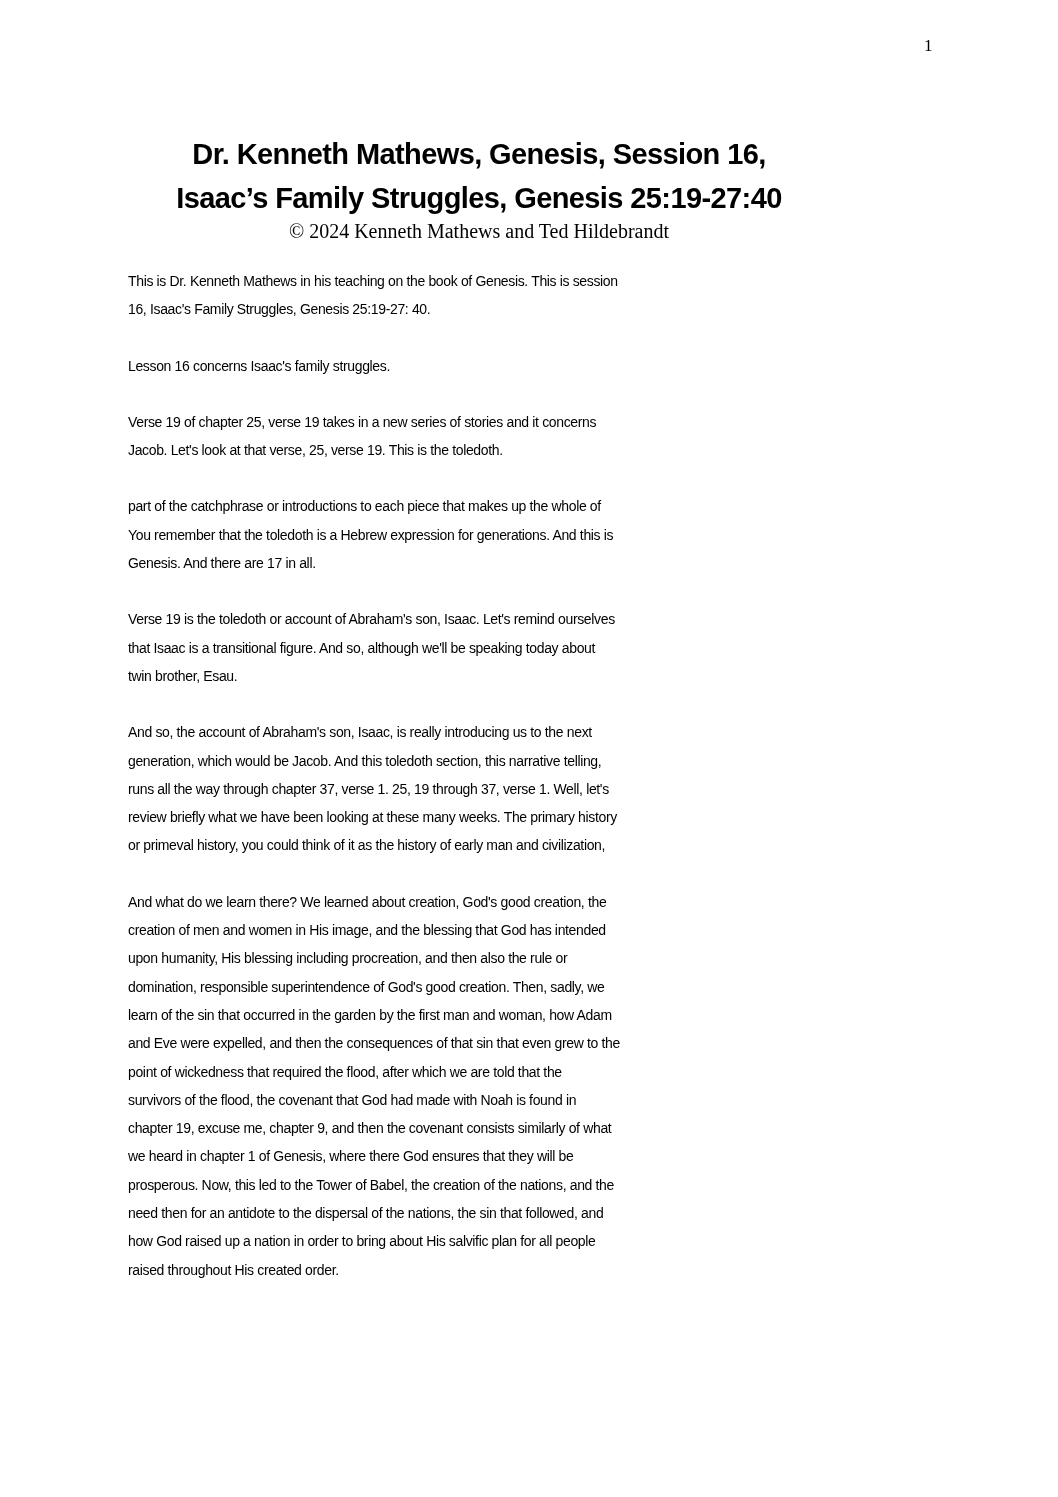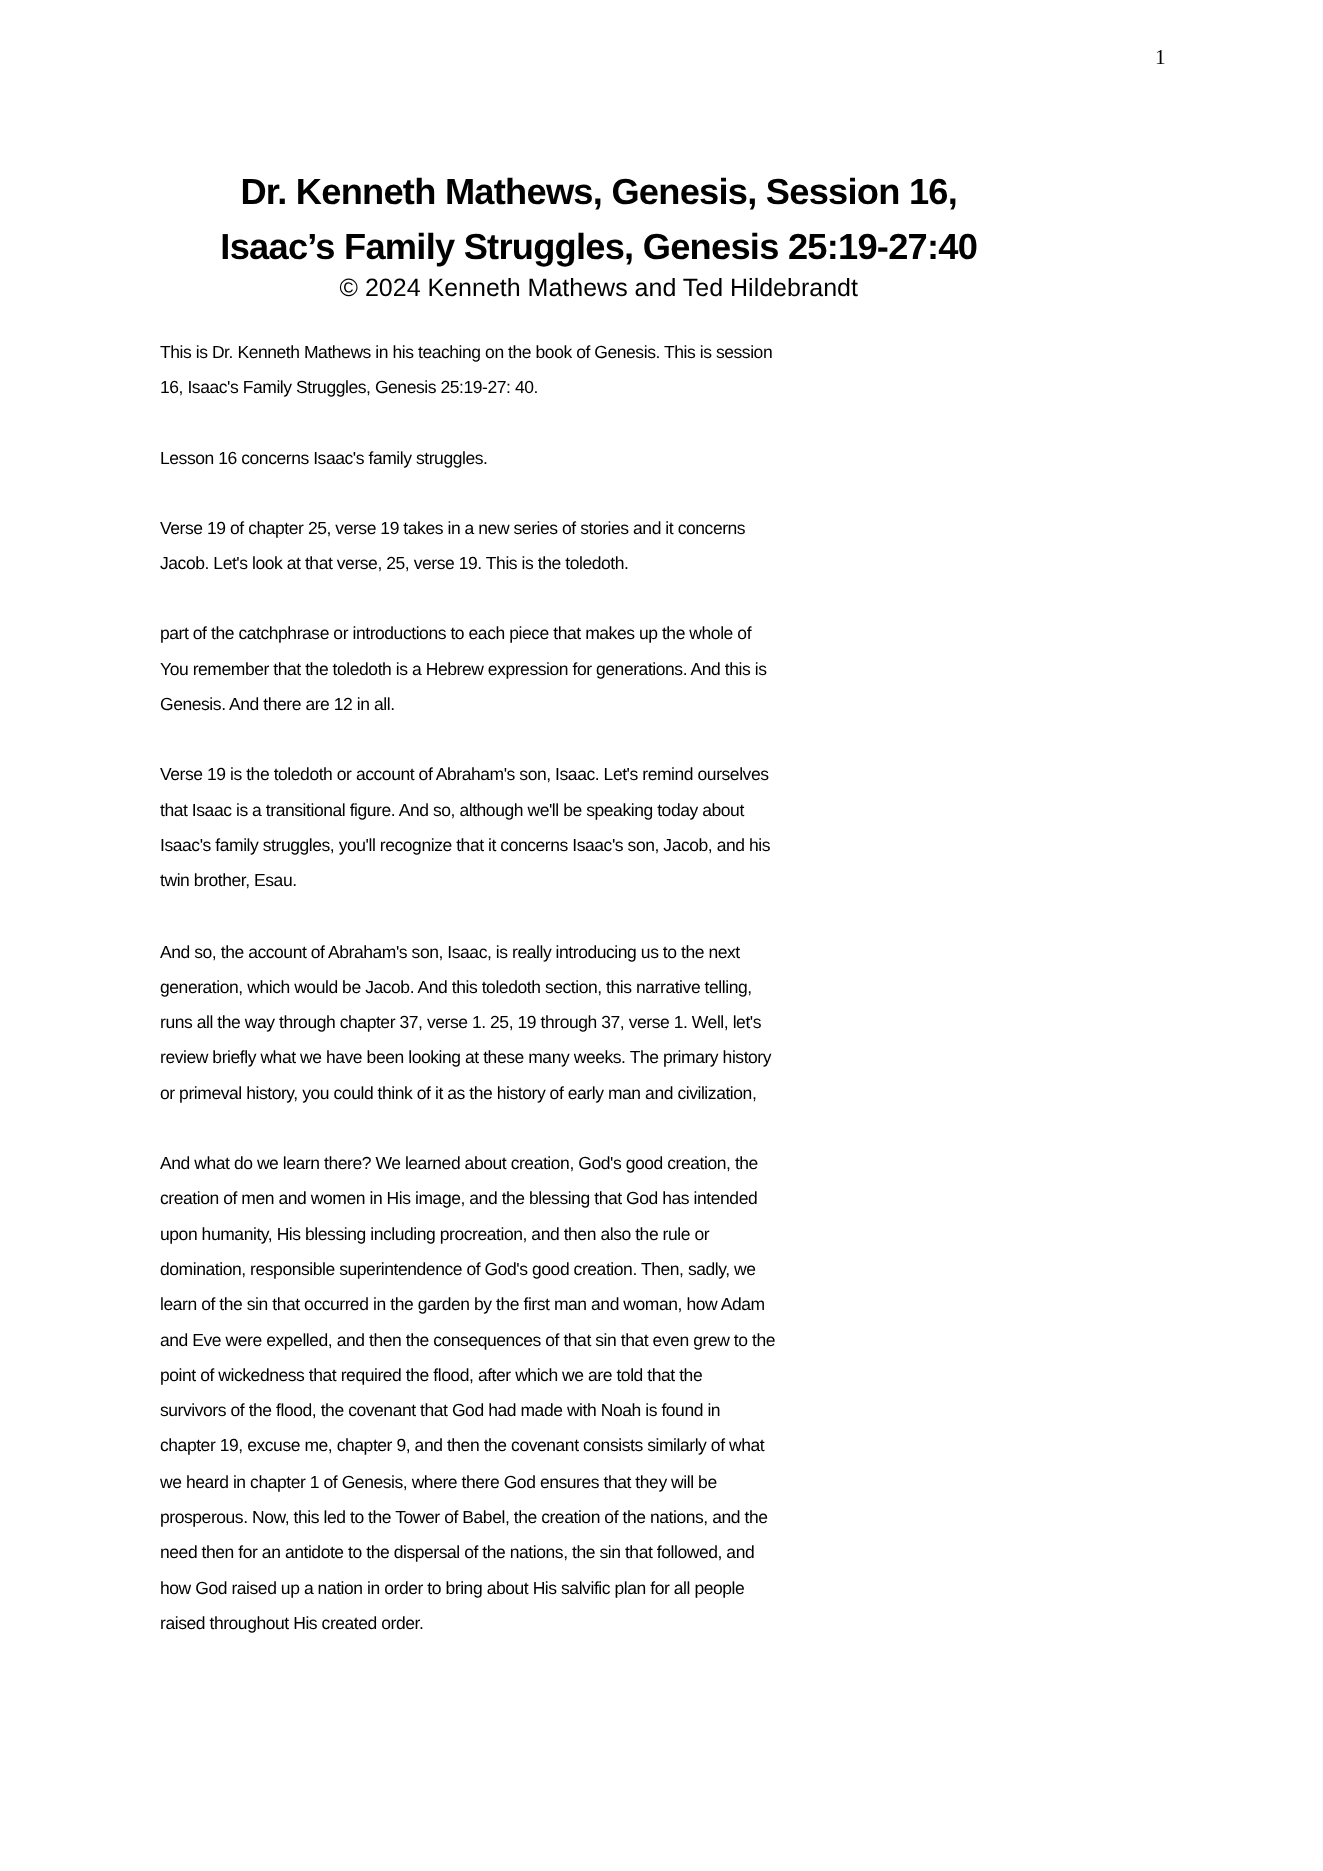--- a/index.html
+++ b/index.html
@@ -31,21 +31,21 @@
     }
     .title-line {
       font-family: "Liberation Sans", sans-serif;
       font-weight: bold;
       font-size: 29px;
       line-height: 44px;
       letter-spacing: -0.6px;
       white-space: nowrap;
     }
     .copyright {
-      font-family: Liberation Sans, sans-serif;
+      font-family: Liberation Serif, serif;
       font-size: 20px;
       line-height: 26px;
       margin-top: -2px;
       text-align: center;
     }
     .body-text {
       position: absolute;
       top: 267px;
       left: 128px;
       width: 800px;
@@ -81,26 +81,25 @@
   <p class="para">
     <span class="line">Lesson 16 concerns Isaac's family struggles.</span>
   </p>
   <p class="para">
     <span class="line">Verse 19 of chapter 25, verse 19 takes in a new series of stories and it concerns</span>
     <span class="line">Jacob. Let's look at that verse, 25, verse 19. This is the toledoth.</span>
   </p>
   <p class="para">
     <span class="line">part of the catchphrase or introductions to each piece that makes up the whole of</span>
     <span class="line">You remember that the toledoth is a Hebrew expression for generations. And this is</span>
-    <span class="line">Genesis. And there are 12 in all.</span>
+    <span class="line">Genesis. And there are 17 in all.</span>
   </p>
   <p class="para">
     <span class="line">Verse 19 is the toledoth or account of Abraham's son, Isaac. Let's remind ourselves</span>
     <span class="line">that Isaac is a transitional figure. And so, although we'll be speaking today about</span>
-    <span class="line">Isaac's family struggles, you'll recognize that it concerns Isaac's son, Jacob, and his</span>
     <span class="line">twin brother, Esau.</span>
   </p>
   <p class="para">
     <span class="line">And so, the account of Abraham's son, Isaac, is really introducing us to the next</span>
     <span class="line">generation, which would be Jacob. And this toledoth section, this narrative telling,</span>
     <span class="line">runs all the way through chapter 37, verse 1. 25, 19 through 37, verse 1. Well, let's</span>
     <span class="line">review briefly what we have been looking at these many weeks. The primary history</span>
     <span class="line">or primeval history, you could think of it as the history of early man and civilization,</span>
   </p>
   <p class="para">

